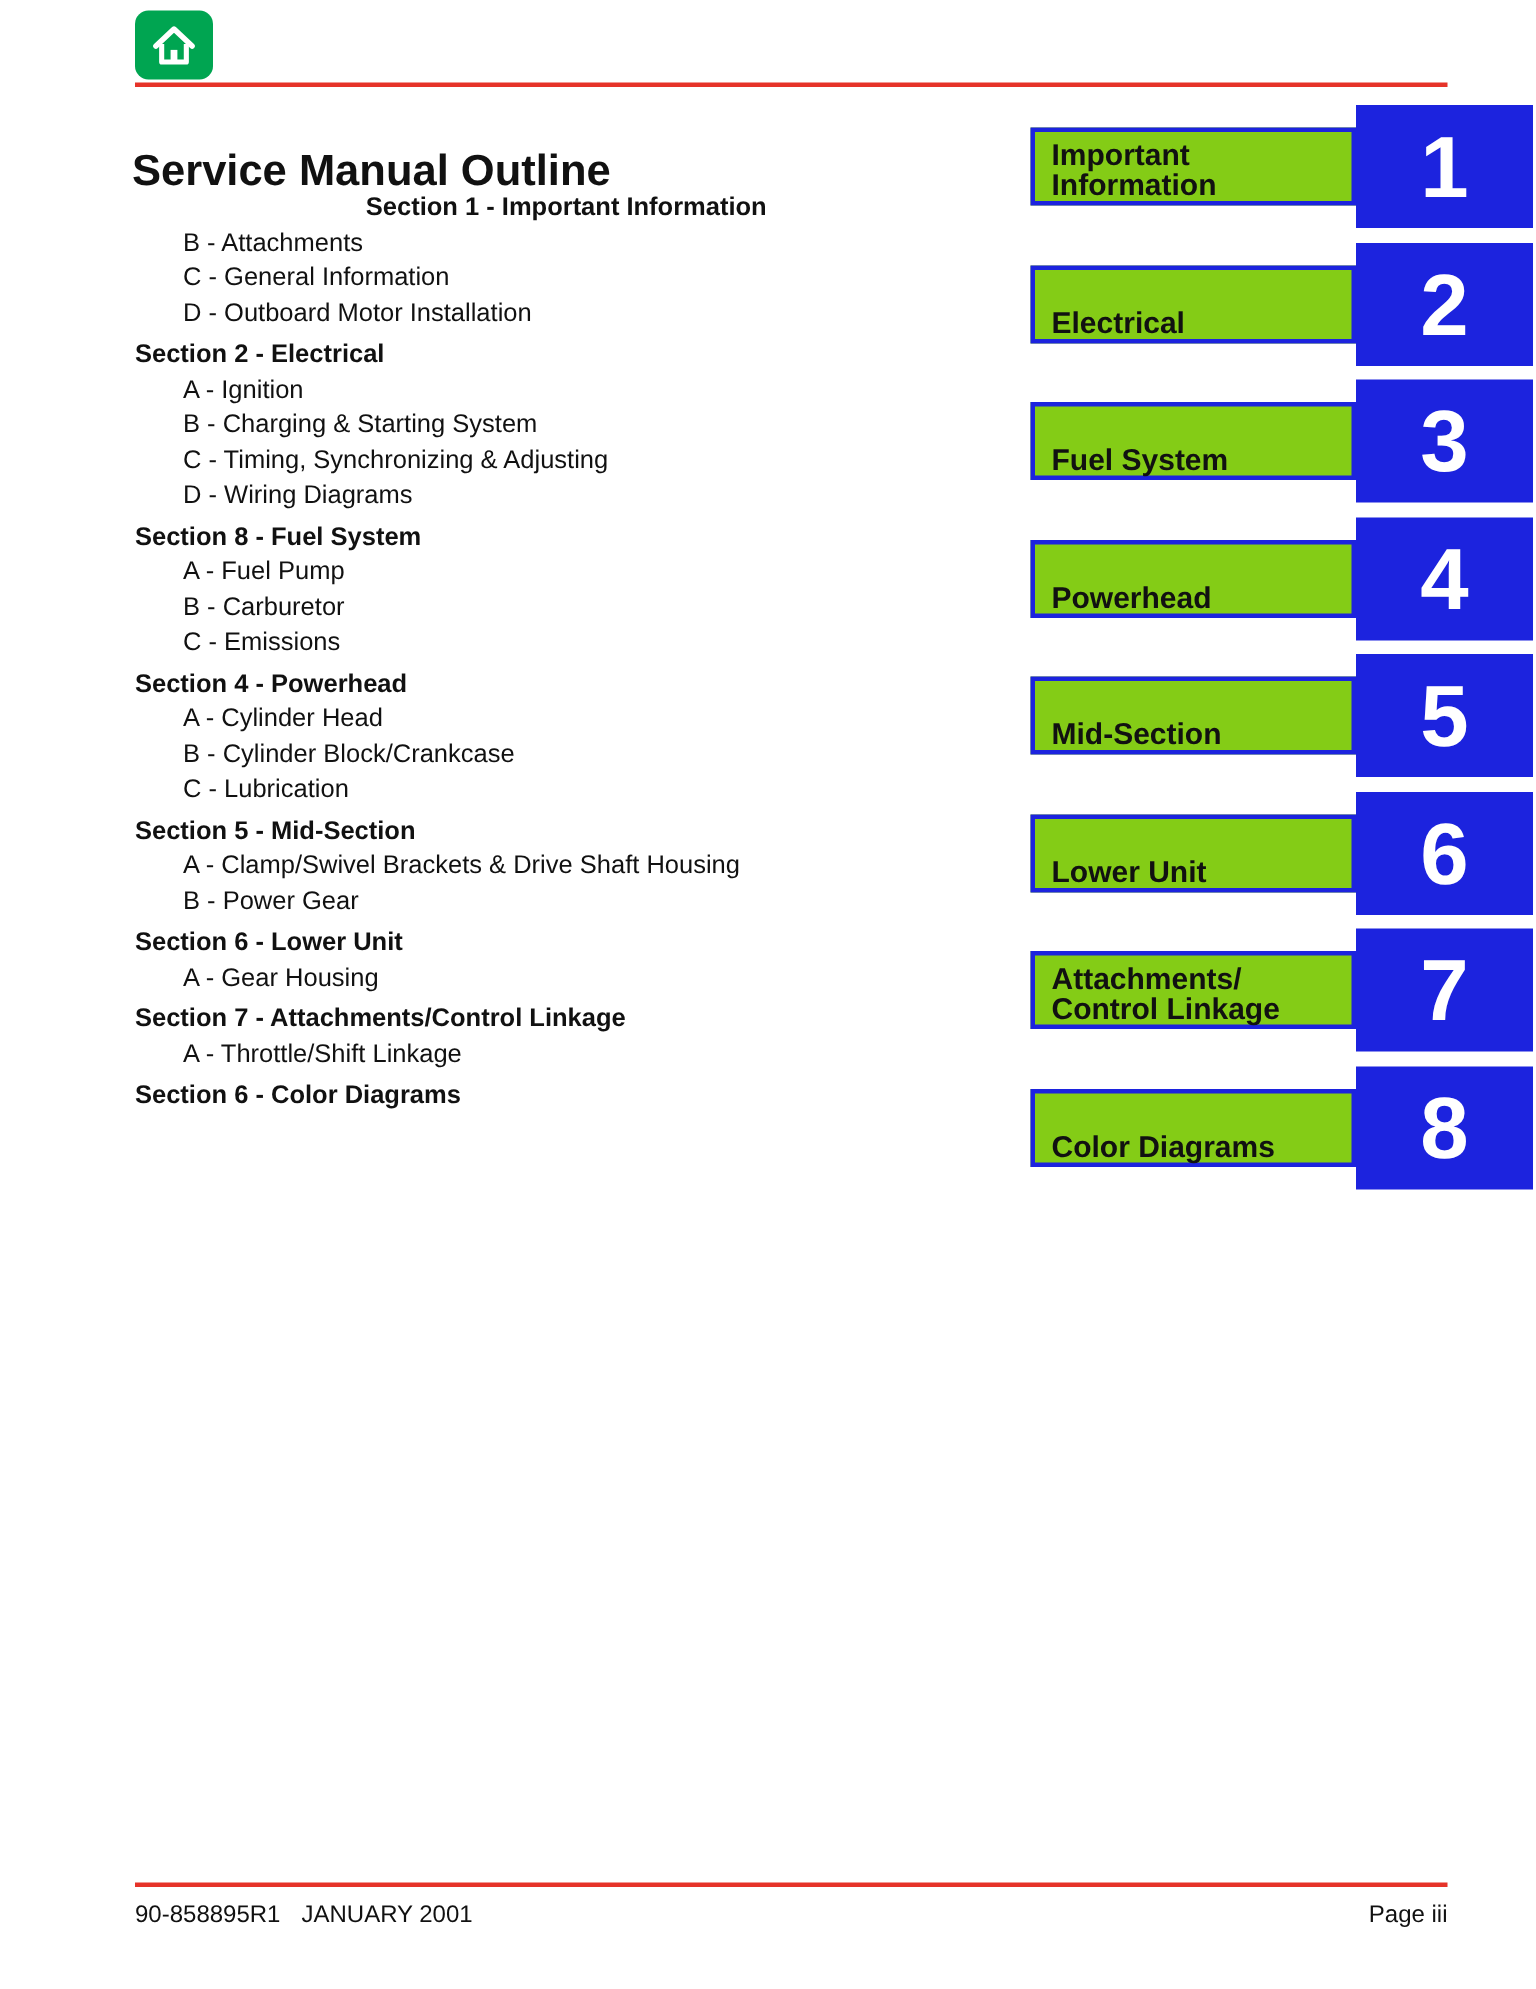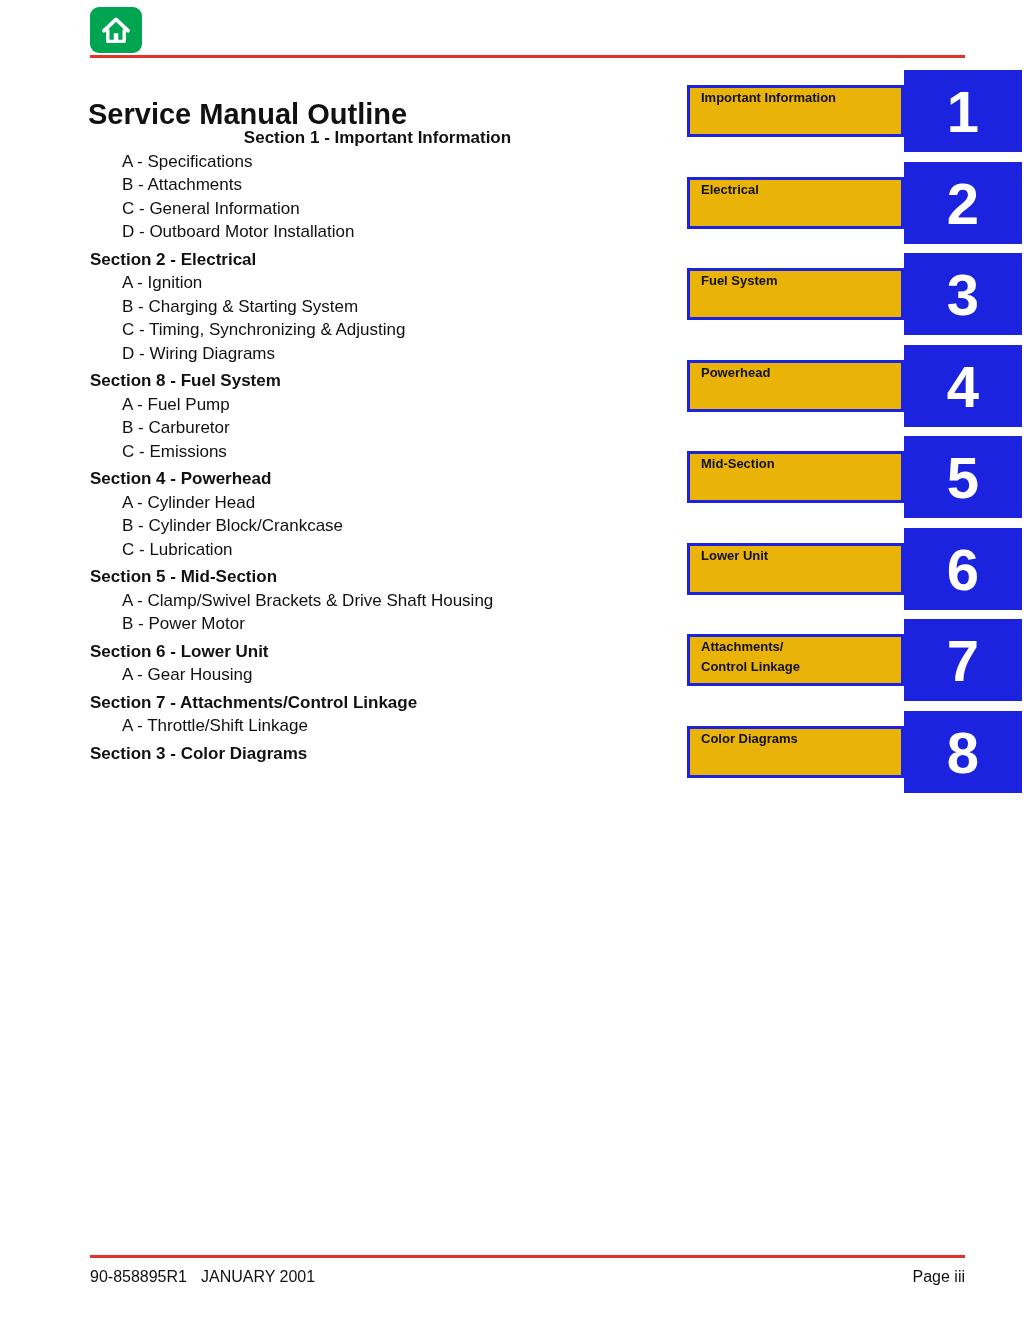--- a/index.html
+++ b/index.html
@@ -66,26 +66,26 @@
   .tab-row {
     position: absolute;
     left: 0;
     width: 335px; height: 82px;
   }
   .tab-label {
     position: absolute;
     left: 0; top: 50%;
     transform: translateY(-50%);
     width: 217px; height: 52px;
-    background: #eab308;
+    background: #84cc16;
     border: 3px solid var(--blue);
-    display: flex; align-items: flex-start;
+    display: flex; align-items: flex-end;
     padding-left: 11px;
     font-weight: bold;
-    font-size: 13px;
+    font-size: 20px;
     line-height: 20px;
     white-space: pre-line;
     color: #111;
     cursor: pointer;
   }
   .tab-number {
     position: absolute;
     left: 217px; top: 0;
     width: 118px; height: 82px;
     background: var(--blue);
@@ -122,21 +122,20 @@
   </div>
 
   <div class="rule top-rule"></div>
 
   <h1 class="title">Service Manual Outline</h1>
 
   <div class="toc">
 
     <div class="toc-section">
       <div class="toc-heading">Section 1 - Important Information</div>
-      <div class="toc-item">A - Specifications</div>
       <div class="toc-item">B - Attachments</div>
       <div class="toc-item">C - General Information</div>
       <div class="toc-item">D - Outboard Motor Installation</div>
     </div>
 
     <div class="toc-section">
       <div class="toc-heading">Section 2 - Electrical</div>
       <div class="toc-item">A - Ignition</div>
       <div class="toc-item">B - Charging &amp; Starting System</div>
       <div class="toc-item">C - Timing, Synchronizing &amp; Adjusting</div>
@@ -153,35 +152,35 @@
     <div class="toc-section">
       <div class="toc-heading">Section 4 - Powerhead</div>
       <div class="toc-item">A - Cylinder Head</div>
       <div class="toc-item">B - Cylinder Block/Crankcase</div>
       <div class="toc-item">C - Lubrication</div>
     </div>
 
     <div class="toc-section">
       <div class="toc-heading">Section 5 - Mid-Section</div>
       <div class="toc-item">A - Clamp/Swivel Brackets &amp; Drive Shaft Housing</div>
-      <div class="toc-item">B - Power Motor</div>
+      <div class="toc-item">B - Power Gear</div>
     </div>
 
     <div class="toc-section">
       <div class="toc-heading">Section 6 - Lower Unit</div>
       <div class="toc-item">A - Gear Housing</div>
     </div>
 
     <div class="toc-section">
       <div class="toc-heading">Section 7 - Attachments/Control Linkage</div>
       <div class="toc-item">A - Throttle/Shift Linkage</div>
     </div>
 
     <div class="toc-section">
-      <div class="toc-heading">Section 3 - Color Diagrams</div>
+      <div class="toc-heading">Section 6 - Color Diagrams</div>
     </div>
 
   </div>
 
   <div class="tabs">
 
     <div class="tab-row" style="top:70px">
       <div class="tab-label"><span>Important Information</span></div>
       <div class="tab-number">1</div>
     </div>

